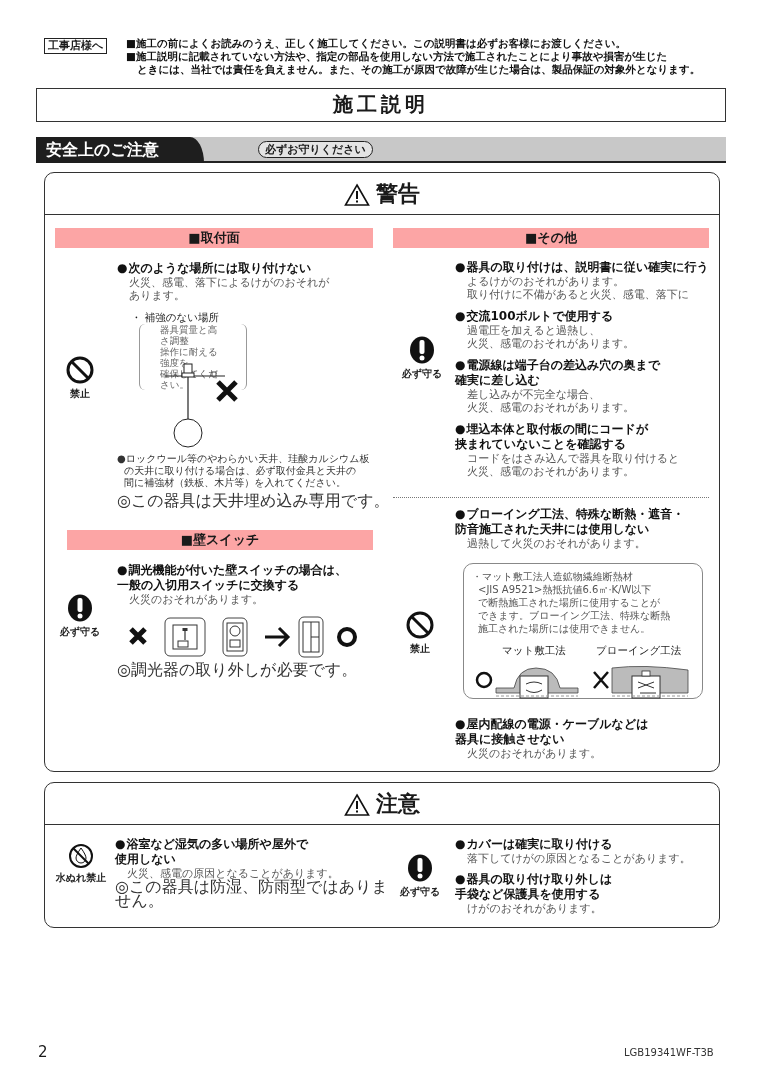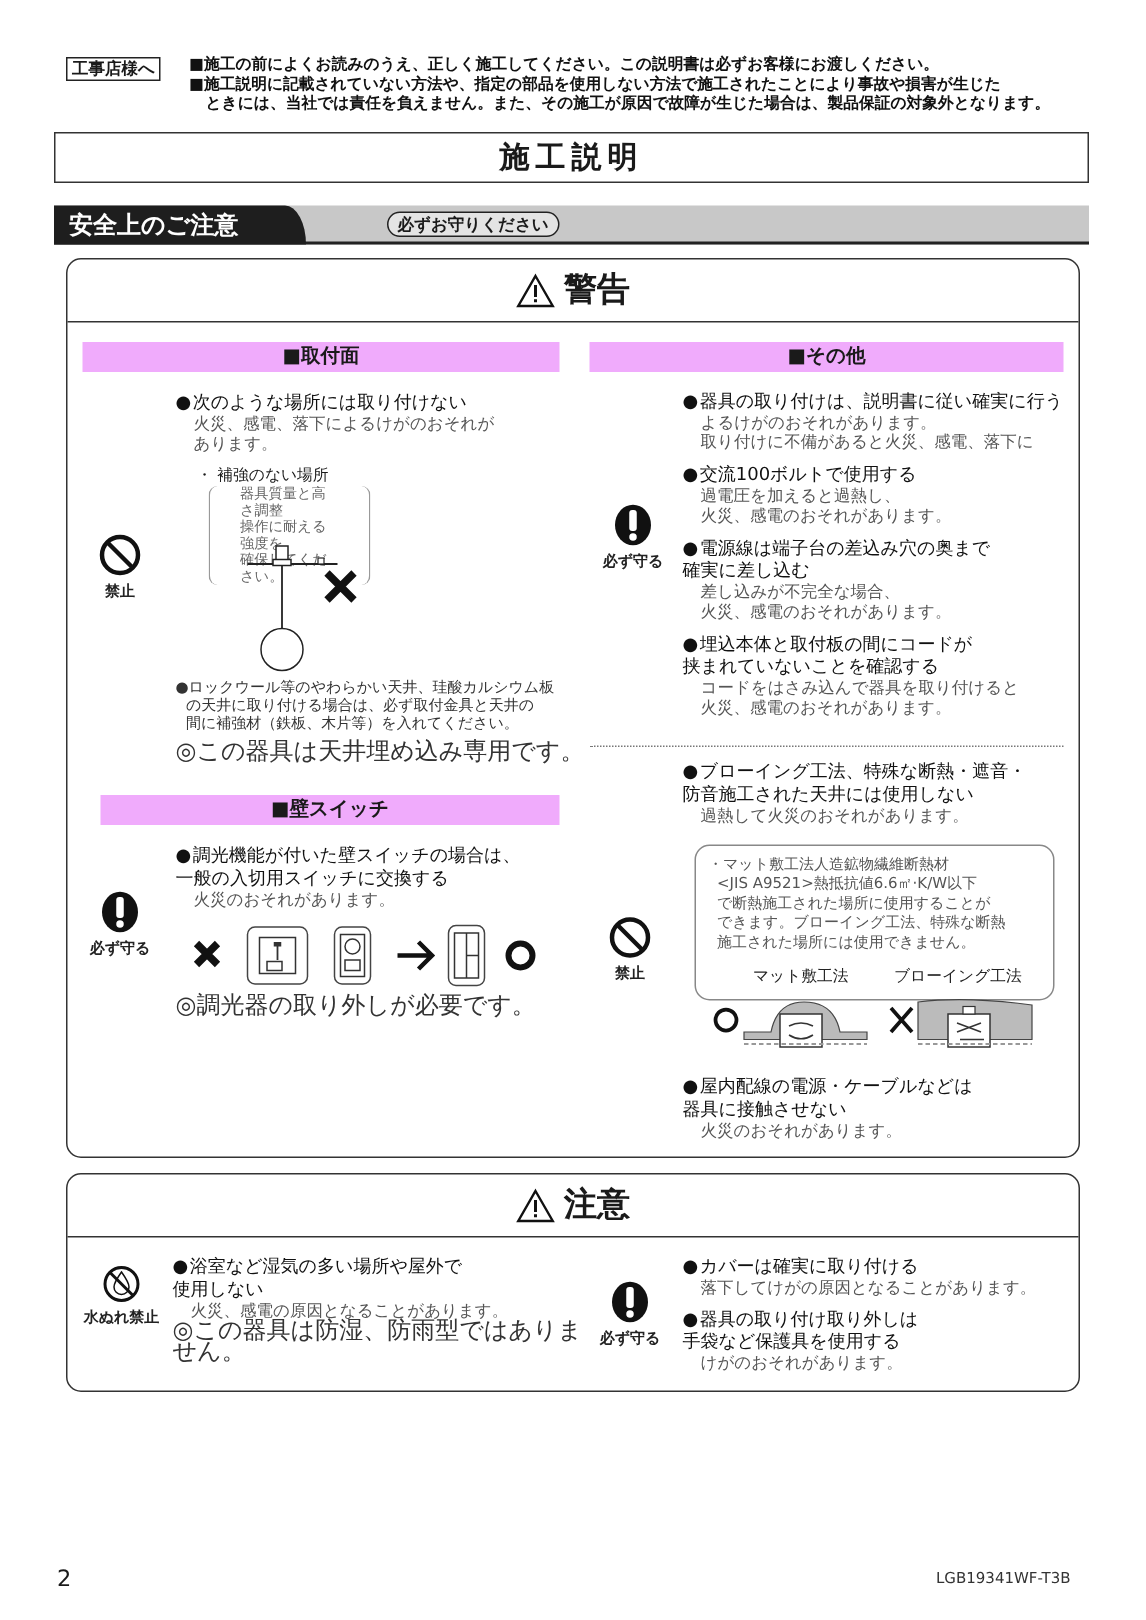--- a/index.html
+++ b/index.html
@@ -21,23 +21,23 @@
   .sec-black { left: 36px; top: 137px; width: 168px; height: 26px; background: #1e1e1e; color: #fff; font-size: 16px; font-weight: bold; line-height: 26px; padding-left: 10px; border-top-right-radius: 14px 26px; }
   .sec-pill { left: 258px; top: 141px; border: 1px solid #222; border-radius: 10px; font-size: 11px; line-height: 15px; padding: 0 6px; background: #e4e4e4; font-weight: bold; }
 
   
   .box { border: 1.5px solid #333; border-radius: 10px; background: #fff; }
   .warn-box { left: 44px; top: 172px; width: 676px; height: 600px; }
   .caution-box { left: 44px; top: 782px; width: 676px; height: 146px; }
   .box-head { position: absolute; left: 0; top: 0; width: 100%; height: 42px; border-bottom: 1.5px solid #333; text-align: center; font-size: 22px; font-weight: bold; line-height: 42px; }
   .tri { display: inline-block; vertical-align: middle; margin-right: 6px; }
 
-  .sub-head { height: 20px; background: #f0abfc; text-align: center; font-size: 13px; line-height: 20px; font-weight: bold; }
-
-  .bul { font-weight: normal; font-size: 12px; line-height: 15px; color: #111; }
+  .sub-head { height: 20px; background: #fca5a5; text-align: center; font-size: 13px; line-height: 20px; font-weight: bold; }
+
+  .bul { font-weight: bold; font-size: 12px; line-height: 15px; color: #111; }
   .bul .dot { margin-right: 1px; }
   .desc { font-size: 11px; line-height: 13px; color: #555; padding-left: 12px; }
   .note { font-size: 16px; line-height: 14px; color: #333; }
   .small { font-size: 10px; line-height: 12px; color: #333; }
 
   .icon-wrap { text-align: center; font-size: 10px; font-weight: bold; color: #222; }
   .icon-wrap svg { display: block; margin: 0 auto 2px; }
 
   .dotted { border-top: 1.5px dotted #777; }
 
@@ -194,21 +194,21 @@
   </div>
 
   <div class="abs icon-wrap" style="left:352px; top:437px; width:46px;">
     <svg width="30" height="30" viewBox="0 0 30 30">
         <circle cx="15" cy="15" r="12" fill="none" stroke="#111" stroke-width="3"></circle>
         <line x1="6.5" y1="6.5" x2="23.5" y2="23.5" stroke="#111" stroke-width="3"></line>
       </svg>
     <span>禁止</span>
   </div>
 
-  <div class="abs insul-box" style="left:418px; top:390px; width:240px; height:104px;">
+  <div class="abs insul-box" style="left:418px; top:390px; width:240px; height:136px;">
     <div style="position:absolute; left:8px; top:6px; font-size:10px; line-height:13px; color:#555;">
       <div>・マット敷工法人造鉱物繊維断熱材</div>
       <div style="padding-left:6px;">&lt;JIS A9521&gt;熱抵抗値6.6㎡·K/W以下</div>
       <div style="padding-left:6px;">で断熱施工された場所に使用することが</div>
       <div style="padding-left:6px;">できます。ブローイング工法、特殊な断熱</div>
       <div style="padding-left:6px;">施工された場所には使用できません。</div>
     </div>
     <div style="position:absolute; left:38px; top:80px; font-size:10.5px; color:#222;">マット敷工法</div>
     <div style="position:absolute; left:132px; top:80px; font-size:10.5px; color:#222;">ブローイング工法</div>
     <svg style="position:absolute; left:10px; top:98px;" width="222" height="40" viewBox="0 0 222 40">

